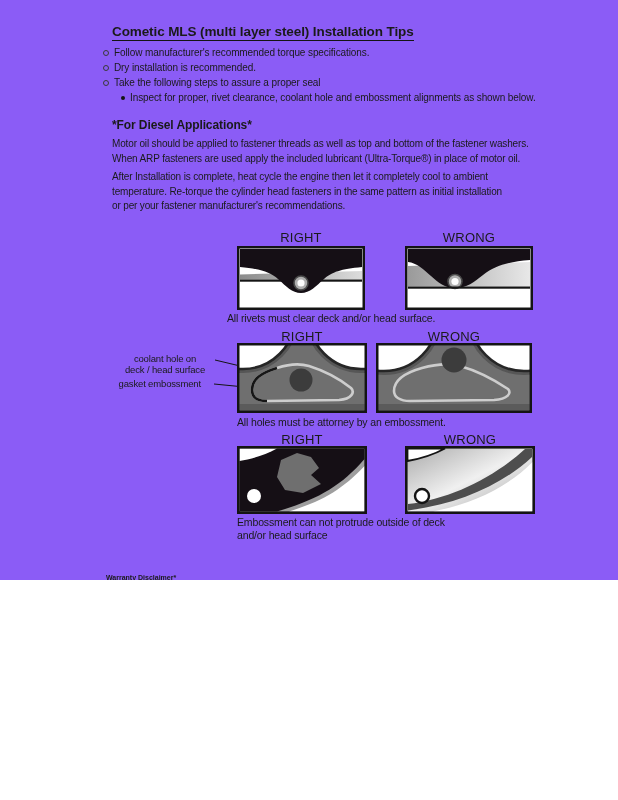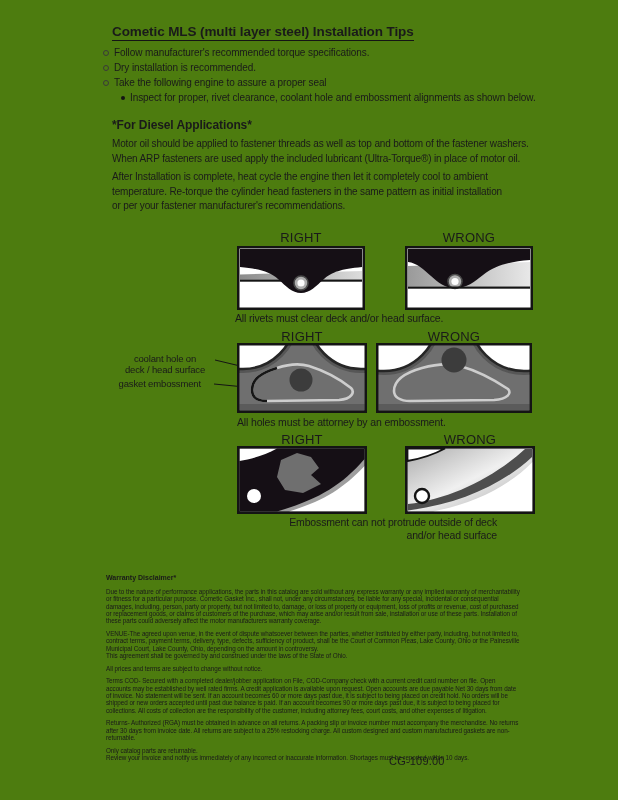--- a/index.html
+++ b/index.html
@@ -1,17 +1,17 @@
 <!DOCTYPE html>
 <html><head>
 <meta charset="utf-8">
 <style>
   html,body{margin:0;padding:0;background:#ffffff;}
   .page{
-    position:relative;width:618px;height:800px;background:#4d7c0f;overflow:hidden;
+    position:relative;width:618px;height:580px;background:#8b5cf6;overflow:hidden;
     font-family:"Liberation Sans","DejaVu Sans",sans-serif;color:#1a1a1a;
   }
   .abs{position:absolute;}
   .ml{white-space:pre-line;}
   .doc-title{
     left:112px;top:24px;font-size:13.5px;font-weight:bold;letter-spacing:-0.1px;
     border-bottom:1.6px solid #141414;padding-bottom:1px;
   }
   .tips{left:103px;top:45px;width:490px;font-size:10px;letter-spacing:-0.1px;line-height:15px;}
   .tip{position:relative;padding-left:11px;}
@@ -47,21 +47,21 @@
     <div class="tip">
       <span class="mark"></span>
       <span>Follow manufacturer's recommended torque specifications.</span>
     </div>
     <div class="tip">
       <span class="mark"></span>
       <span>Dry installation is recommended.</span>
     </div>
     <div class="tip">
       <span class="mark"></span>
-      <span>Take the following engine to assure a proper seal</span>
+      <span>Take the following steps to assure a proper seal</span>
     </div>
     <div class="subtip">
       <span class="mark"></span>
       <span>Inspect for proper, rivet clearance, coolant hole and embossment alignments as shown below.</span>
     </div>
   </div>
 
   <div class="abs diesel-h">*For Diesel Applications*</div>
   <div class="abs bodytext ml dp1">Motor oil should be applied to fastener threads as well as top and bottom of the fastener washers.
 When ARP fasteners are used apply the included lubricant (Ultra-Torque®) in place of motor oil.</div>
@@ -95,21 +95,21 @@
       </linearGradient>
     </defs>
     <rect x="1.25" y="1.25" width="125.5" height="61.5" fill="#ffffff" stroke="#141414" stroke-width="2.5"></rect>
     <path d="M3 20 L125 16 L125 40.5 L3 40.5 Z" fill="url(#gb2)"></path>
     <path d="M3 3 H125 V14 C102 16 90 20 78 29 C69 36 62 42 50 42 C39 42 33 36 26 30 C18 23 12 17 3 16 Z" fill="#150f15"></path>
     <circle cx="50" cy="35.5" r="7" fill="#aeaeae" stroke="#4a4a4a" stroke-width="1.6"></circle>
     <circle cx="50" cy="35.5" r="3.6" fill="#fcfcfc"></circle>
     <rect x="3" y="40.5" width="122" height="2.2" fill="#141414"></rect>
   </svg>
 
-  <div class="abs figcap" style="left:235px;top:312px;">All rivets must clear deck and/or head surface.</div>
+  <div class="abs figcap" style="left:227px;top:312px;">All rivets must clear deck and/or head surface.</div>
 
   <div class="abs figlabel" style="left:237px;top:329px;width:130px;">RIGHT</div>
   <div class="abs figlabel" style="left:376px;top:329px;width:156px;">WRONG</div>
 
   <div class="abs ann ml" style="left:117px;top:353px;width:96px;text-align:center;">coolant hole on
 deck / head surface</div>
   <div class="abs ann" style="left:93px;top:378px;width:108px;text-align:right;">gasket embossment</div>
 
   <svg class="abs" style="left:100px;top:343px;" width="210" height="72" viewBox="0 0 210 72">
     <line x1="115" y1="17" x2="199" y2="37" stroke="#141414" stroke-width="1"></line>
@@ -169,21 +169,21 @@
     </defs>
     <rect x="1.25" y="1.25" width="127.5" height="65.5" fill="#ffffff" stroke="#141414" stroke-width="2.5"></rect>
     <rect x="2.5" y="2.5" width="125" height="63" fill="url(#gb3)"></rect>
     <path d="M127.5 16 C102 42 66 58 28 65.5 L127.5 65.5 Z" fill="#ffffff"></path>
     <path d="M3 58 C45 53 88 32 120 3 L127 3 L127 11 C98 38 55 58 3 64.5 Z" fill="#4e4e4e"></path>
     <path d="M2.5 2.5 H40 C27 9.5 14 13 2.5 15 Z" fill="#ffffff" stroke="#141414" stroke-width="1.8"></path>
     <circle cx="17" cy="50" r="7" fill="#ffffff" stroke="#141414" stroke-width="2.4"></circle>
     <rect x="1.25" y="1.25" width="127.5" height="65.5" fill="none" stroke="#141414" stroke-width="2.5"></rect>
   </svg>
 
-  <div class="abs figcap ml" style="left:237px;top:516px;width:260px;text-align:right;">Embossment can not protrude outside of deck
+  <div class="abs figcap ml" style="left:237px;top:516px;width:260px;">Embossment can not protrude outside of deck
 and/or head surface</div>
 
   <div class="abs warranty">
     <div class="warranty-h">Warranty Disclaimer*</div>
     <p class="wblock">Due to the nature of performance applications, the parts in this catalog are sold without any express warranty or any implied warranty of merchantability or fitness for a particular purpose.  Cometic Gasket Inc., shall not, under any circumstances, be liable for any special, incidental or consequential damages, including, person, party or property, but not limited to, damage, or loss of property or equipment, loss of profits or revenue, cost of purchased or replacement goods, or claims of customers of the purchase, which may arise and/or result from sale, installation or use of these parts.  Installation of these parts could adversely affect the motor manufacturers warranty coverage.</p>
     <p class="wblock">VENUE-The agreed upon venue, in the event of dispute whatsoever between the parties, whether instituted by either party, including, but not limited to, contract terms, payment terms, delivery, type, defects, sufficiency of product, shall be the Court of Common Pleas, Lake County, Ohio or the Painesville Municipal Court, Lake County, Ohio, depending on the amount in controversy.
 This agreement shall be governed by and construed under the laws of the State of Ohio.</p>
     <p class="wblock">All prices and terms are subject to change without notice.</p>
     <p class="wblock">Terms COD- Secured with a completed dealer/jobber application on File, COD-Company check with a current credit card number on file.  Open accounts may be established by well rated firms.  A credit application is available upon request.  Open accounts are due payable Net 30 days from date of invoice.  No statement will be sent.  If an account becomes 60 or more days past due, it is subject to being placed on credit hold.  No orders will be shipped or new orders accepted until past due balance is paid.  If an account becomes 90 or more days past due, it is subject to being placed for collections.  All costs of collection are the responsibility of the customer, including attorney fees, court costs, and other expenses of litigation.</p>
     <p class="wblock">Returns- Authorized (RGA) must be obtained in advance on all returns.  A packing slip or invoice number must accompany the merchandise.  No returns after 30 days from invoice date.  All returns are subject to a 25% restocking charge.  All custom designed and custom manufactured gaskets are non-returnable.</p>

